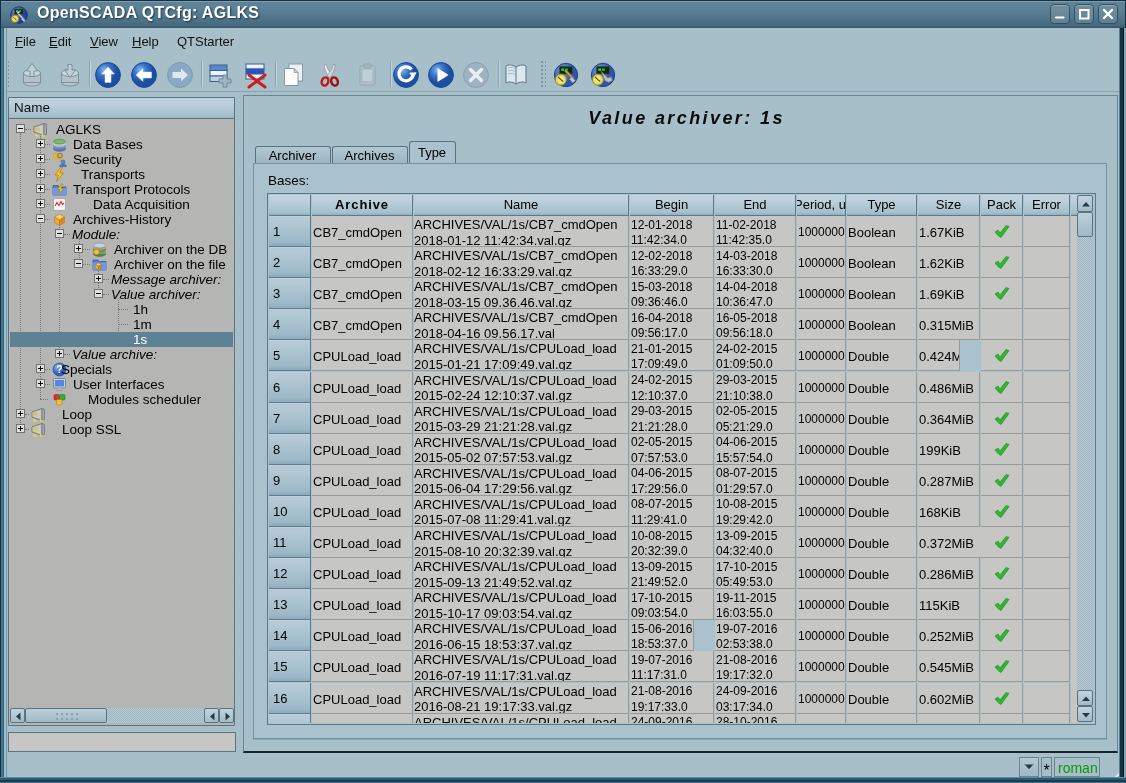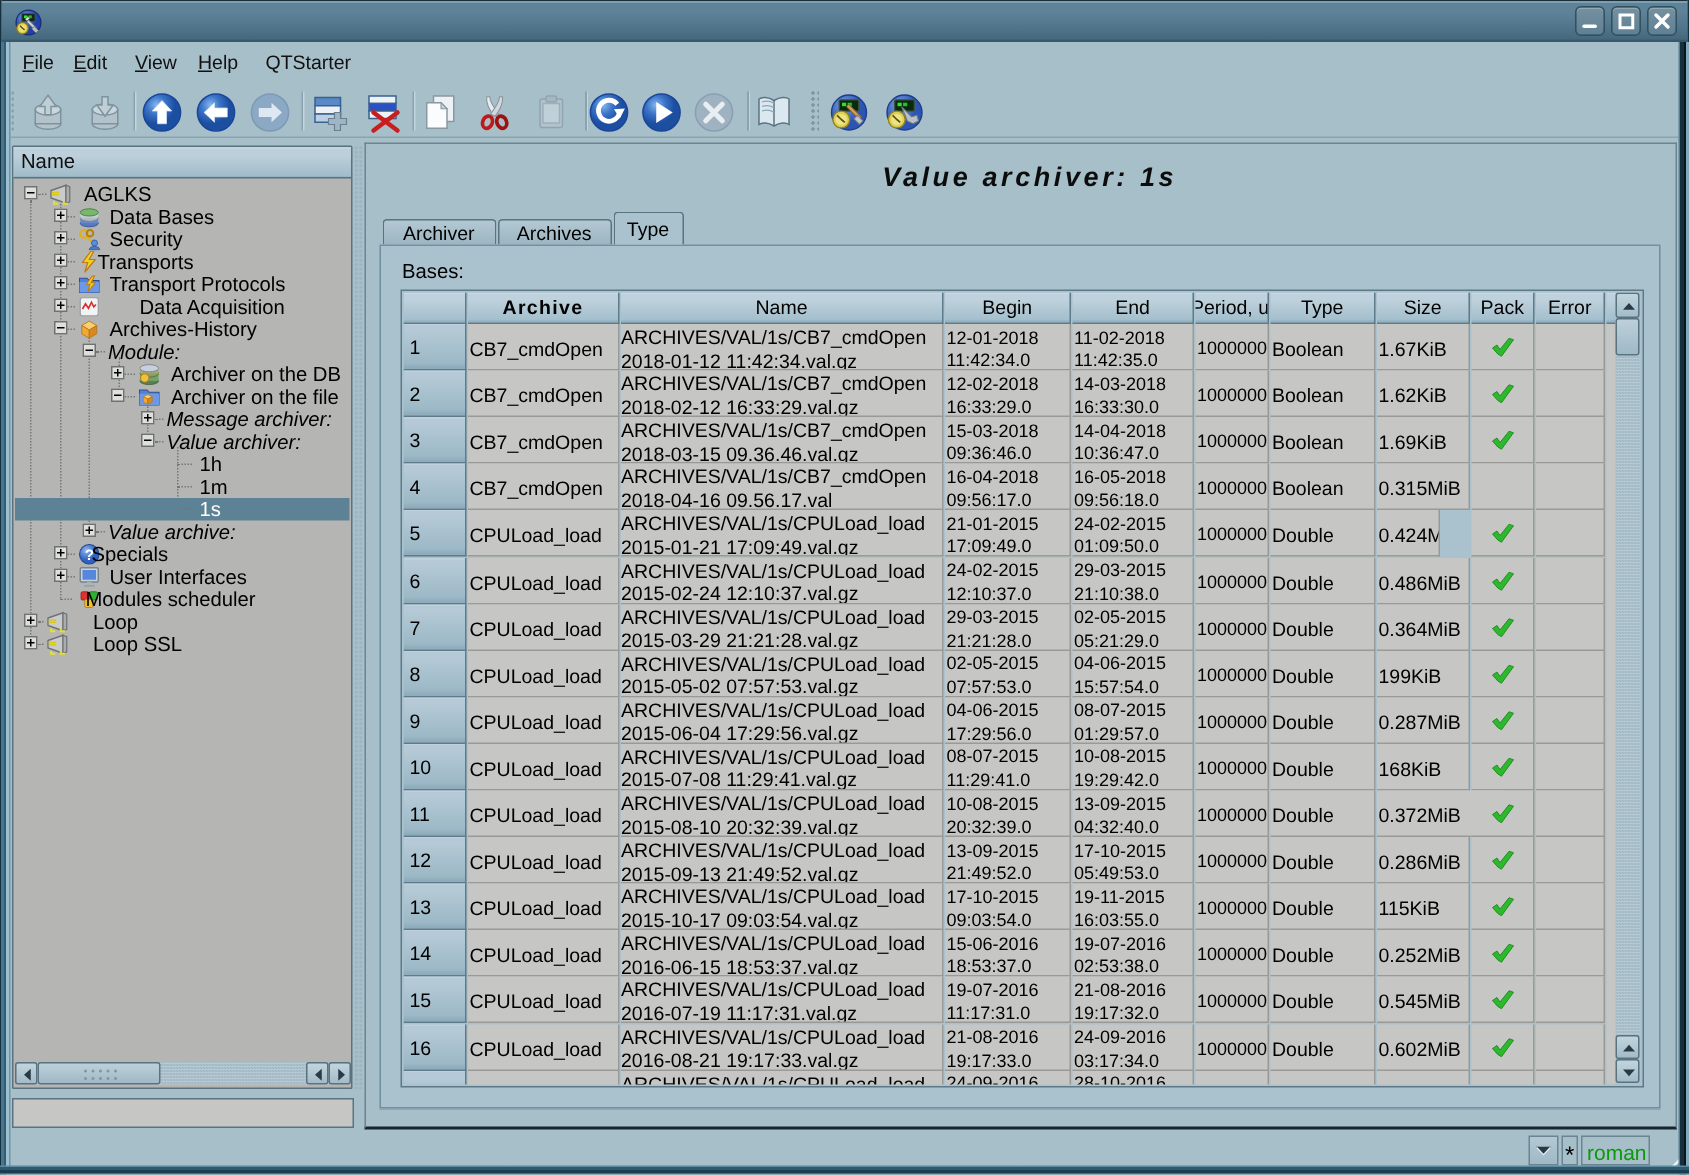--- a/index.html
+++ b/index.html
@@ -79,20 +79,21 @@
 <rect x="6" y="4.3" width="2.2" height="1.8" fill="#34e034"></rect>
       <rect x="9" y="4.3" width="2.2" height="1.8" fill="#28b828"></rect>
 <circle cx="5" cy="12.8" r="3.8" fill="#d8cc50" stroke="#8a7a18" stroke-width="0.7"></circle>
 <circle cx="5" cy="12.8" r="2.5" fill="#ecdf74"></circle>
 <path d="M5 12.8 L3.4 11.2 M5 12.8 L6.4 13.9" stroke="#554a10" stroke-width="0.9"></path>
 <path d="M8.5 8 L14 13.5" stroke="#6a6f74" stroke-width="2.4"></path>
 <path d="M8.5 8 L14 13.5" stroke="#cdd3d8" stroke-width="1.2"></path>
 <path d="M12.8 11.6 L15.6 14.4 L14 16 L11.2 13.2 Z" fill="#b8bec4" stroke="#70767c" stroke-width="0.6"></path>
 <path d="M9.8 6.2 L8 8 L6.8 6.8 L8.6 5 Z" fill="#dde2e6" stroke="#70767c" stroke-width="0.6"></path>
 </svg>
+<span class="txt">OpenSCADA QTCfg: AGLKS</span>
 <div class="tbtn" style="left:1049px"><svg width="18" height="18" viewBox="0 0 18 18">
         <path d="M5 12.5 H12.5" stroke="#fff" stroke-width="2.2" stroke-linecap="round"></path>
       </svg></div>
 <div class="tbtn" style="left:1073px"><svg width="18" height="18" viewBox="0 0 18 18">
         <rect x="5" y="5" width="8.5" height="8.5" fill="none" stroke="#fff" stroke-width="2"></rect>
       </svg></div>
 <div class="tbtn" style="left:1097px"><svg width="18" height="18" viewBox="0 0 18 18">
         <path d="M5 5 L13 13 M13 5 L5 13" stroke="#fff" stroke-width="2.3" stroke-linecap="round"></path>
       </svg></div>
 </div>
@@ -272,21 +273,21 @@
     </svg>
 <div class="trow" style="left:64px;top:54px;">Security</div>
 <div class="xb pl" style="left:26.5px;top:71px">
       <i></i>
       <b></b>
     </div>
 <div class="hln" style="left:35.5px;top:76px;width:5.5px"></div>
 <svg class="ticon" style="left:43px;top:69px" width="15" height="15" viewBox="0 0 15 15">
       <path d="M8.5 0.5 L3 8 H6.5 L4.5 14.5 L11.5 6 H7.5 L10.5 0.5 Z" fill="#f0d020" stroke="#c07818" stroke-width="0.8"></path>
     </svg>
-<div class="trow" style="left:56px;top:69px;">Transports</div>
+<div class="trow" style="left:72px;top:69px;">Transports</div>
 <div class="xb pl" style="left:26.5px;top:86px">
       <i></i>
       <b></b>
     </div>
 <div class="hln" style="left:35.5px;top:91px;width:5.5px"></div>
 <svg class="ticon" style="left:43px;top:84px" width="15" height="15" viewBox="0 0 15 15">
       <path d="M1 3.5 H6 L7.5 5 H14 V13 H1 Z" fill="#5080d8" stroke="#2c4f92" stroke-width="0.7"></path>
       <path d="M1 6 H14 V13 H1 Z" fill="#6c98e8"></path>
       <path d="M9.5 2 L5.5 7.5 H8 L6.5 12.5 L11.5 6.5 H8.7 L11 2 Z" fill="#f0d020" stroke="#c07818" stroke-width="0.7"></path>
     </svg>
@@ -392,21 +393,21 @@
       <rect x="6" y="11" width="3" height="2" fill="#aab4bc"></rect>
       <rect x="4" y="13" width="7" height="1.2" fill="#98a2aa"></rect>
     </svg>
 <div class="trow" style="left:64px;top:279px;">User Interfaces</div>
 <div class="hln" style="left:31px;top:301px;width:8px"></div>
 <svg class="ticon" style="left:43px;top:294px" width="15" height="15" viewBox="0 0 15 15">
       <rect x="2" y="2.5" width="5.5" height="5.5" rx="1" fill="#e03030" stroke="#901818" stroke-width="0.5"></rect>
       <rect x="7.5" y="2.5" width="5.5" height="5.5" rx="1" fill="#30b030" stroke="#187018" stroke-width="0.5"></rect>
       <rect x="4.5" y="7.5" width="5.5" height="5.5" rx="1" fill="#f0c030" stroke="#a07818" stroke-width="0.5"></rect>
     </svg>
-<div class="trow" style="left:48px;top:294px;">Modules scheduler</div>
+<div class="trow" style="left:79px;top:294px;">Modules scheduler</div>
 <div class="xb pl" style="left:6.5px;top:311px">
       <i></i>
       <b></b>
     </div>
 <div class="hln" style="left:15.5px;top:316px;width:4.5px"></div>
 <svg class="ticon" style="left:22px;top:309px" width="15" height="14" viewBox="0 0 15 14">
       <path d="M1 4.5 L11 1 V13 L1 9.5 Z" fill="#c9cbc9" stroke="#6e7276" stroke-width="0.9"></path>
       <path d="M11 1 L13.5 2 V12 L11 13 Z" fill="#aaadb0" stroke="#6e7276" stroke-width="0.8"></path>
       <path d="M1.5 5.8 H6.5 M1.5 7.3 H6.5" stroke="#d8c820" stroke-width="1.1"></path>
       <path d="M3 11.5 v1.8 h2.8 M9.5 11.5 v1.8 h2.8" stroke="#e8e030" stroke-width="1.3" fill="none"></path>
@@ -841,21 +842,21 @@
           <div class="tc dc" style="left:755px;top:394.20px;width:46px;height:31.10px"></div>
 <div class="tc rh" style="left:0px;top:425.30px;width:42px;height:31.10px">
             <span>14</span>
           </div>
           <div class="tc dc" style="left:43px;top:425.30px;width:101px;height:31.10px">
             <span class="c1">CPULoad_load</span>
           </div>
           <div class="tc dc" style="left:145px;top:425.30px;width:215px;height:31.10px">
             <div class="l2">ARCHIVES/VAL/1s/CPULoad_load<br>2016-06-15 18:53:37.val.gz</div>
           </div>
-          <div class="tc dc" style="left:361px;top:425.30px;width:84px;height:31.10px">
+          <div class="tc dc" style="left:361px;top:425.30px;width:64px;height:31.10px">
             <div class="l2d">15-06-2016<br>18:53:37.0</div>
           </div>
           <div class="tc dc" style="left:446px;top:425.30px;width:81px;height:31.10px">
             <div class="l2d">19-07-2016<br>02:53:38.0</div>
           </div>
           <div class="tc dc" style="left:528px;top:425.30px;width:49px;height:31.10px">
             <span class="c1" style="font-size:12px;left:1px">1000000</span>
           </div>
           <div class="tc dc" style="left:578px;top:425.30px;width:70px;height:31.10px">
             <span class="c1">Double</span>

